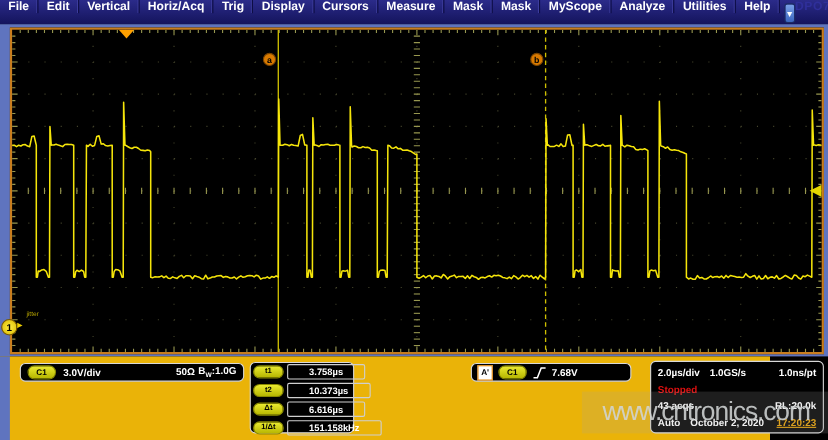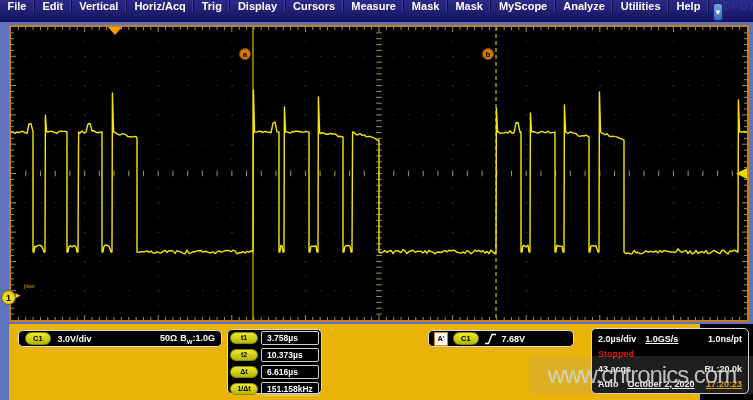--- a/index.html
+++ b/index.html
@@ -41,32 +41,32 @@
   .ch1box .scale{margin-left:7px;}
   .ch1box .right{margin-left:auto;display:flex;gap:3px;align-items:center;}
   sub{font-size:6px;}
 
   .curbox{left:227px;top:5px;width:95px;height:65px;padding:1px 2px;box-sizing:border-box;
           display:flex;flex-direction:column;justify-content:space-around;}
   .crow{display:flex;align-items:center;gap:3px;}
   .cbadge{width:26px;flex:none;text-align:center;background:linear-gradient(#eaea30,#b6b600);
           color:#000;border:1px solid #8a8a00;border-radius:7px;font-size:7px;font-weight:bold;
           line-height:9px;height:10px;}
-  .cval{flex:1;border:1px solid #cfcfcf;border-radius:2px;padding:0 5px;font-size:8.5px;
+  .cval{flex:1;border:1px solid #cfcfcf;border-radius:2px;padding:0 19px;font-size:8.5px;
         font-weight:bold;color:#fff;line-height:12px;height:12px;}
 
   .trigbox{left:428px;top:6px;width:146px;height:17px;display:flex;align-items:center;gap:5px;
            padding:0 5px;box-sizing:border-box;}
   .trig-a{width:12px;height:12px;background:#fff;color:#000;border:1px solid #e08000;
           font-size:7.5px;font-weight:bold;display:flex;align-items:center;justify-content:center;}
 
   .acqbox{left:591px;top:4px;width:158px;height:66px;padding:2px 6px;box-sizing:border-box;
           display:flex;flex-direction:column;justify-content:space-around;}
   .arow{display:flex;align-items:center;}
-  .arow .gap{margin-left:9px;text-decoration:underline;}
+  .arow .gap{margin-left:9px;}
   .arow .push{margin-left:auto;}
   .stopped{color:#e01010;}
   .clock{color:#e8a000;text-decoration:underline;}
 
   .watermark{position:absolute;left:529px;top:356px;width:226px;height:38px;z-index:60;
              background:rgba(165,165,165,.18);display:flex;align-items:center;justify-content:center;
              color:rgba(208,212,212,.88);font-size:24px;letter-spacing:-1px;font-weight:normal;}
 </style>
 </head>
 <body>

